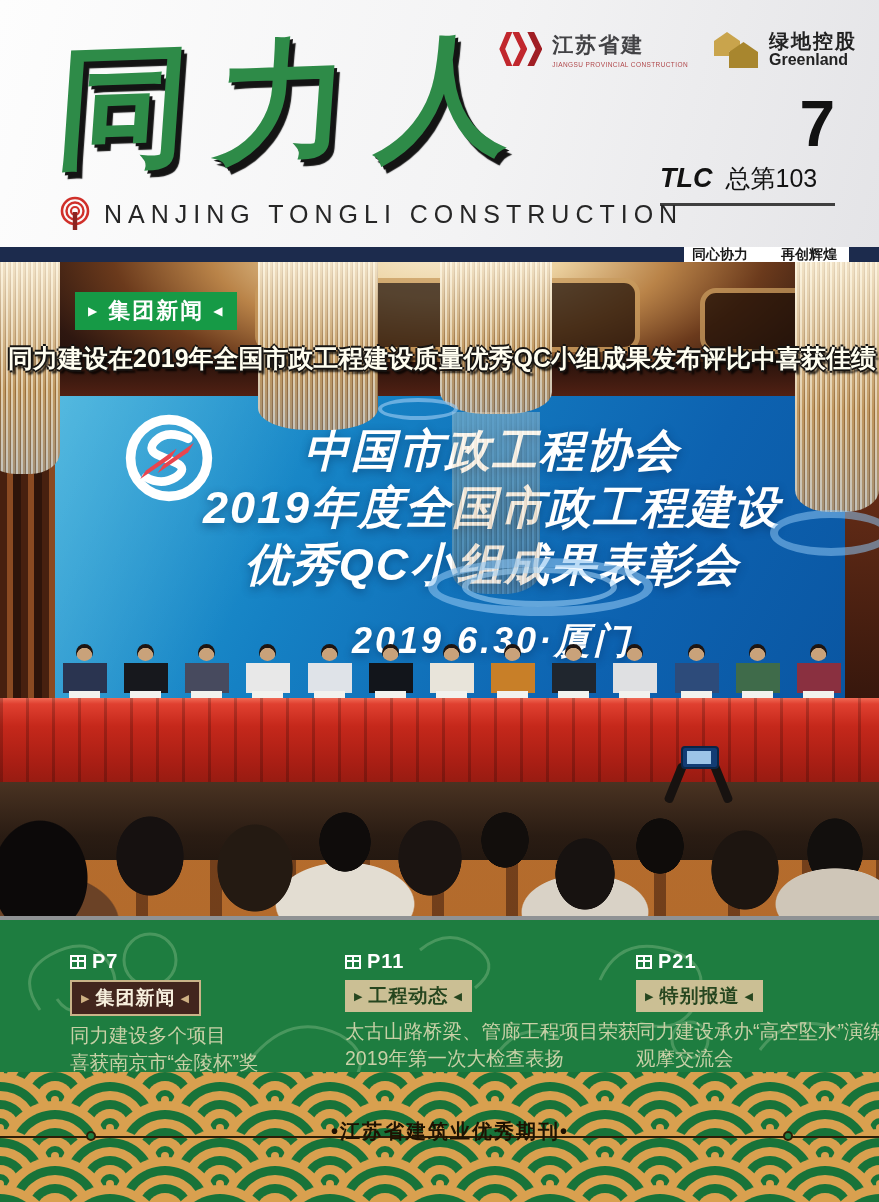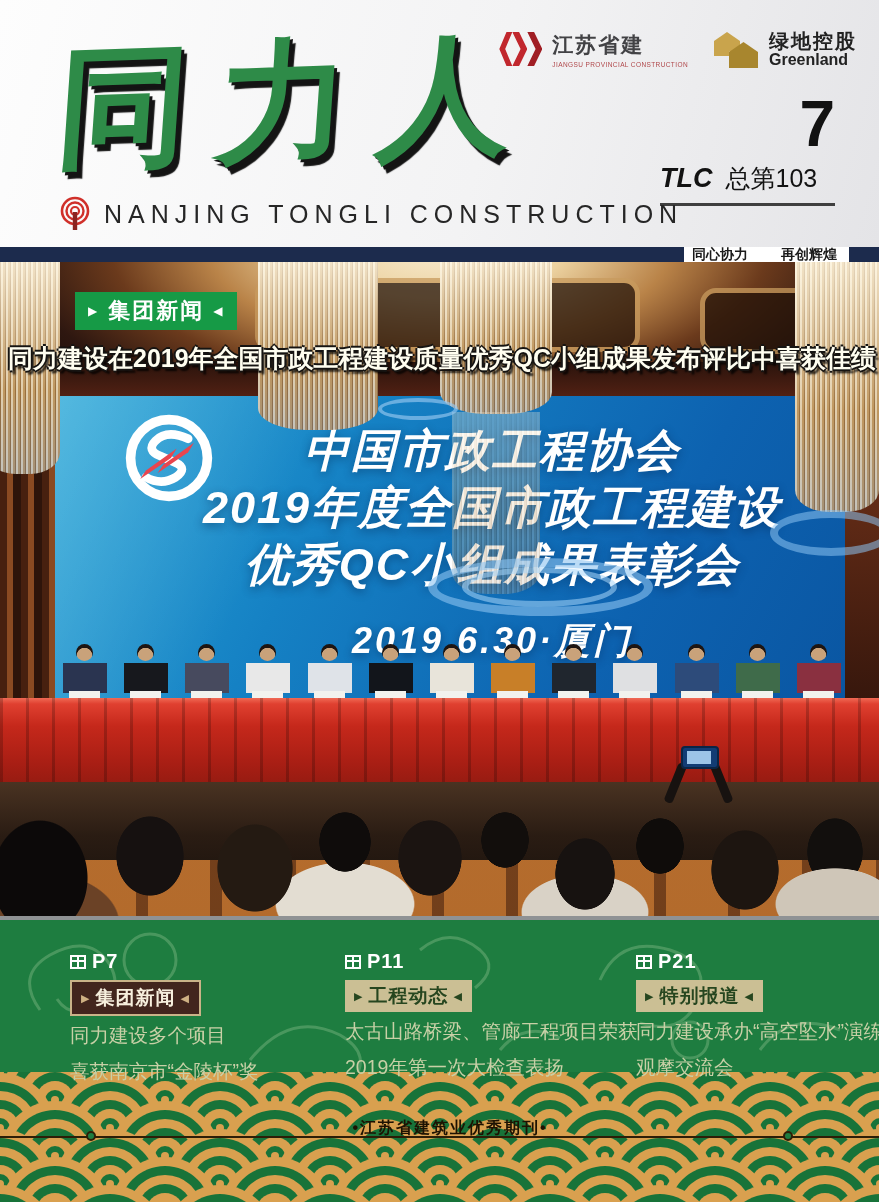--- a/index.html
+++ b/index.html
@@ -157,28 +157,28 @@
   .toc-page{display:flex;align-items:center;color:#fff;font-size:20px;font-weight:bold;letter-spacing:1px;}
   .grid-icon{display:inline-block;width:16px;height:14px;border:2px solid #fff;margin-right:6px;
     background:linear-gradient(#fff,#fff) 50% 0/2px 100% no-repeat,linear-gradient(#fff,#fff) 0 45%/100% 2px no-repeat;}
   .toc-badge{display:inline-flex;align-items:center;gap:5px;margin-top:7px;
     padding:3px 9px;font-size:19px;font-weight:bold;letter-spacing:1px;}
   .b-dark{background:#42251d;color:#f7efdd;border:2px solid #c9b388;}
   .b-dark .tri{color:#cfb184;}
   .b-tan{background:#cbbf94;color:#26461f;}
   .toc-badge .tri{font-size:11px;line-height:1;}
   .toc-line{margin-top:6px;font-size:19.5px;color:#c8d0a6;line-height:1.35;white-space:nowrap;}
-  .toc-line + .toc-line{margin-top:10px;}
+  .toc-line + .toc-line{margin-top:1px;}
   .waves{position:absolute;left:0;top:152px;z-index:2;}
   .rule{position:absolute;left:0;top:216px;width:879px;height:2px;background:#2d1e07;z-index:5;}
   .rule-dot{position:absolute;top:211px;width:10px;height:10px;border:2px solid #2d1e07;border-radius:50%;
     background:#1e7d40;z-index:6;}
   .dot-l{left:86px;} .dot-r{right:86px;}
   .banner-text{position:absolute;left:0;right:0;top:198px;z-index:6;text-align:center;
-    font-size:16px;font-weight:bold;color:#1d1202;letter-spacing:2px;padding-left:21px;}
+    font-size:20px;font-weight:bold;color:#1d1202;letter-spacing:2px;padding-left:21px;}
 </style>
 </head>
 <body>
 
 <div class="page">
 
   <header class="masthead">
     <div class="mag-title">同力人</div>
 
     <div class="brand-logos">

